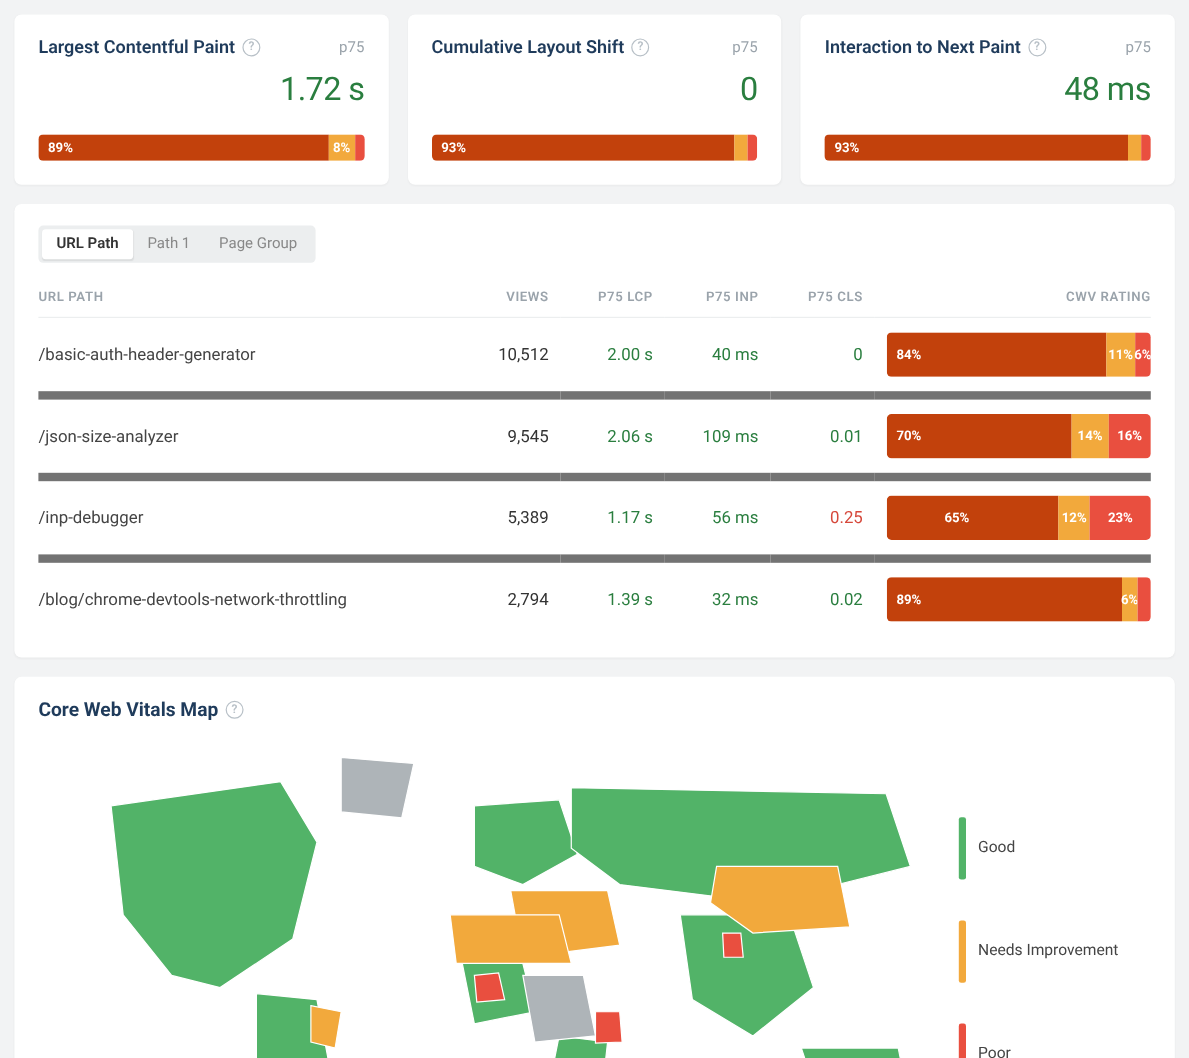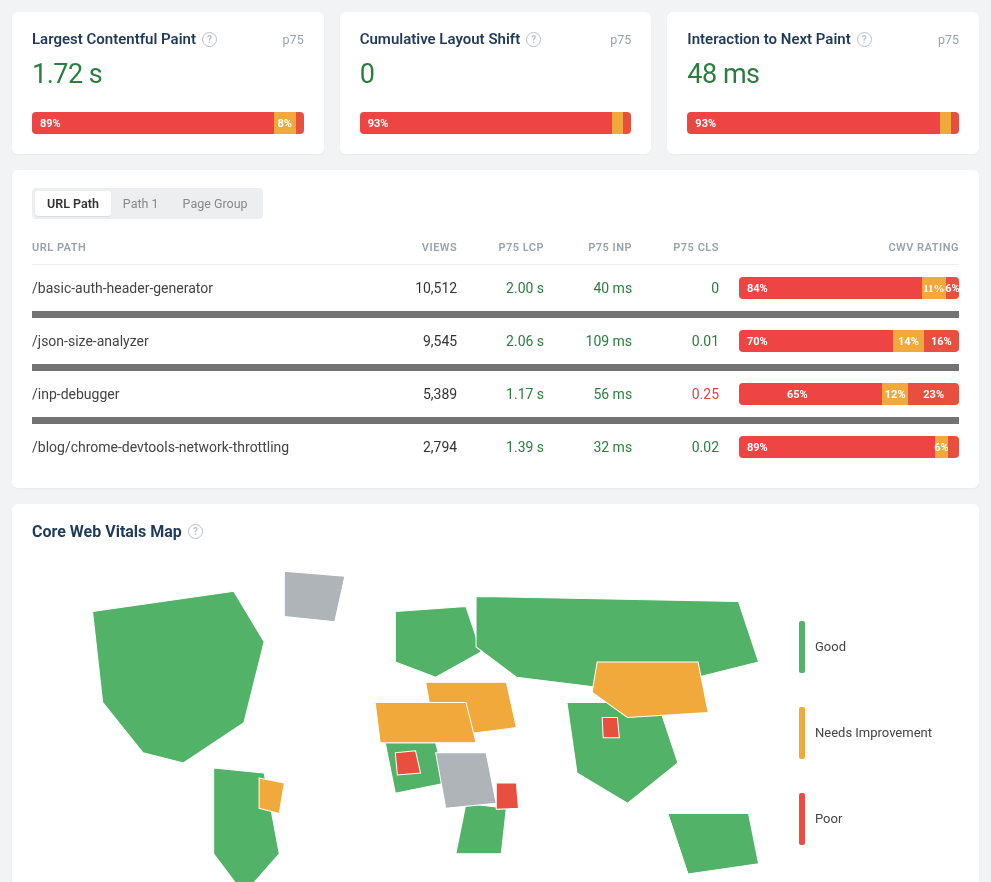--- a/index.html
+++ b/index.html
@@ -8,20 +8,21 @@
     font-family: -apple-system, BlinkMacSystemFont, "Segoe UI", Roboto, "Helvetica Neue", Arial, sans-serif;
     background: #f2f3f4;
     color: #333;
     width: 991px;
     padding: 12px;
   }
   .cards {
     display: flex;
     gap: 16px;
     margin-bottom: 16px;
+    text-align: right;
   }
   .card {
     background: #fff;
     border-radius: 6px;
     padding: 18px 20px 20px 20px;
     flex: 1;
     box-shadow: 0 1px 2px rgba(0,0,0,0.04);
   }
   .card-head {
     display: flex;
@@ -62,21 +63,21 @@
   }
   .bar {
     display: flex;
     height: 22px;
     border-radius: 4px;
     overflow: hidden;
     font-size: 11px;
     font-weight: 700;
     color: #fff;
   }
-  .seg-good  { background: #ef4444; display:flex; align-items:center; padding-left:8px; }
+  .seg-good  { background: #c2410c; display:flex; align-items:center; padding-left:8px; }
   .seg-ni    { background: #f2a93c; display:flex; align-items:center; justify-content:center; }
   .seg-poor  { background: #e94f3f; display:flex; align-items:center; justify-content:center; }
   .seg-good span, .seg-ni span, .seg-poor span { white-space:nowrap; }
 
   .panel {
     background: #fff;
     border-radius: 6px;
     padding: 18px 20px;
     margin-bottom: 16px;
     box-shadow: 0 1px 2px rgba(0,0,0,0.04);
@@ -143,21 +144,21 @@
     text-align: left;
     padding-left: 0;
     color: #444;
   }
   tbody td:last-child { padding-right: 0; }
   .v-green { color: #2a7e3f; }
   .v-red   { color: #d6483b; }
   .rating-col { width: 230px; }
   .rating-bar {
     display: flex;
-    height: 22px;
+    height: 37px;
     border-radius: 4px;
     overflow: hidden;
     font-size: 11px;
     font-weight: 700;
     color: #fff;
   }
 
   .map-wrap {
     position: relative;
     display: flex;
@@ -269,21 +270,21 @@
           <td>/basic-auth-header-generator</td>
           <td>10,512</td>
           <td class="v-green">2.00 s</td>
           <td class="v-green">40 ms</td>
           <td class="v-green">0</td>
           <td class="rating-col">
             <div class="rating-bar" id="rb0">
               <div class="seg-good" style="width: 84%;">
                 <span>84%</span>
               </div>
-              <div class="seg-ni" style="width: 11%; font-family: Liberation Serif, serif;">
+              <div class="seg-ni" style="width: 11%;">
                 <span>11%</span>
               </div>
               <div class="seg-poor" style="width: 6%;">
                 <span>6%</span>
               </div>
             </div>
           </td>
         </tr>
         <tr>
           <td>/json-size-analyzer</td>

